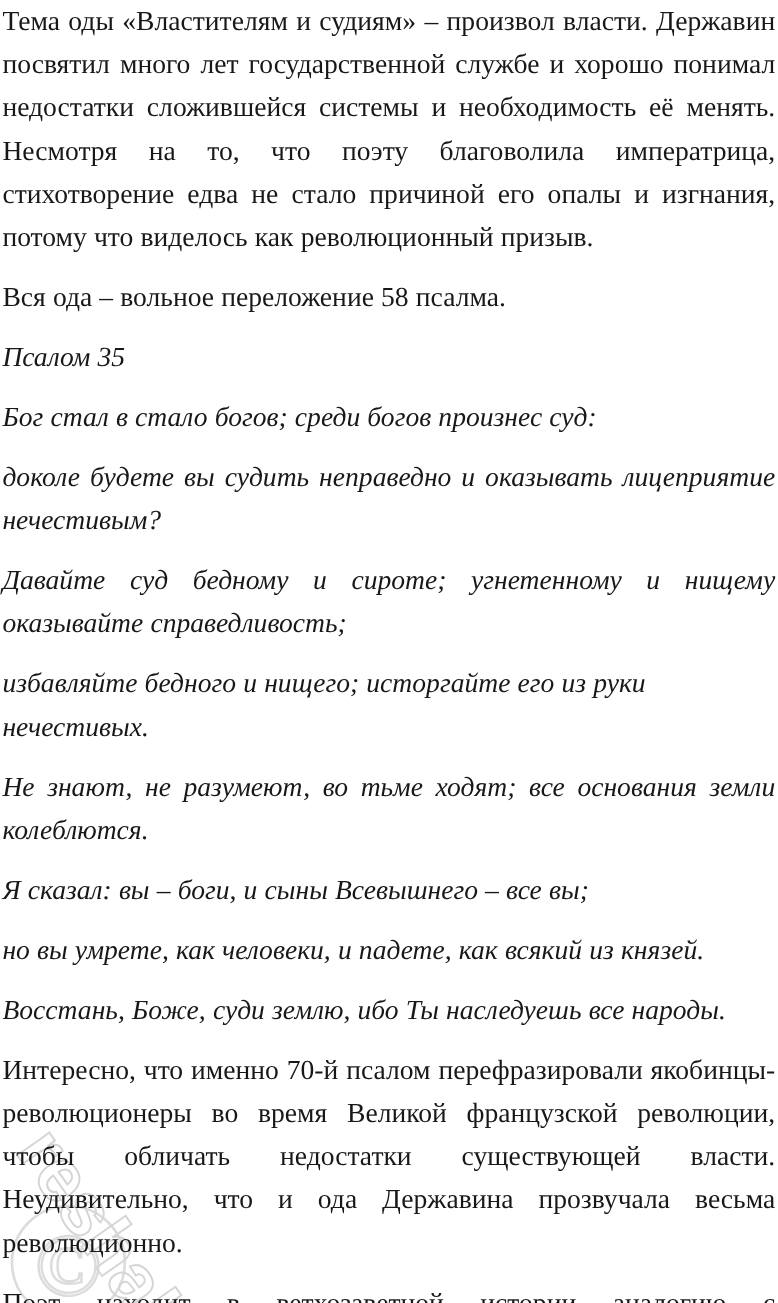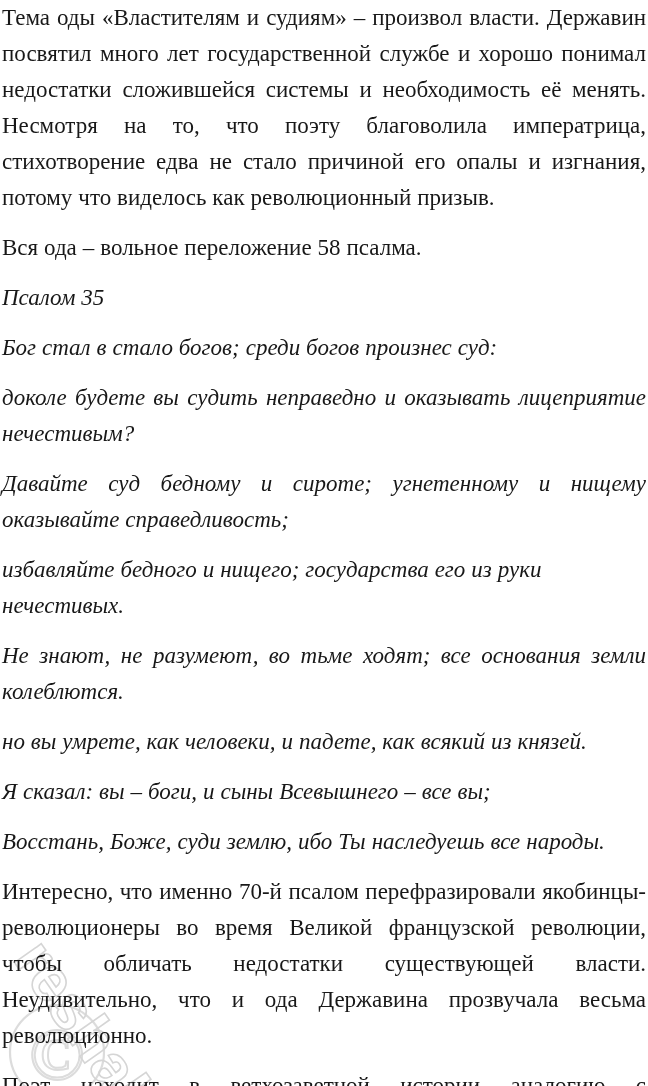--- a/index.html
+++ b/index.html
@@ -105,27 +105,27 @@
     <p class="para last-line-left">Вся ода – вольное переложение 58 псалма.</p>
 
     <p class="para ital noj">Псалом 35</p>
 
     <p class="para ital noj">Бог стал в стало богов; среди богов произнес суд:</p>
 
     <p class="para ital">доколе будете вы судить неправедно и оказывать лицеприятие нечестивым?</p>
 
     <p class="para ital">Давайте суд бедному и сироте; угнетенному и нищему оказывайте справедливость;</p>
 
-    <p class="para ital noj">избавляйте бедного и нищего; государства его из руки нечестивых.</p>
+    <p class="para ital noj">избавляйте бедного и нищего; исторгайте его из руки нечестивых.</p>
 
     <p class="para ital">Не знают, не разумеют, во тьме ходят; все основания земли колеблются.</p>
 
+    <p class="para ital noj">Я сказал: вы – боги, и сыны Всевышнего – все вы;</p>
+
     <p class="para ital noj">но вы умрете, как человеки, и падете, как всякий из князей.</p>
-
-    <p class="para ital noj">Я сказал: вы – боги, и сыны Всевышнего – все вы;</p>
 
     <p class="para ital noj">Восстань, Боже, суди землю, ибо Ты наследуешь все народы.</p>
 
     <p class="para">Интересно, что именно 70-й псалом перефразировали якобинцы-революционеры во время Великой французской революции, чтобы обличать недостатки существующей власти. Неудивительно, что и ода Державина прозвучала весьма революционно.</p>
 
     <p class="para">Поэт находит в ветхозаветной истории аналогию с современностью российского государства. В его время царит та же несправедливость, что и тогда:</p>
 
   </div>
 </div>
 

